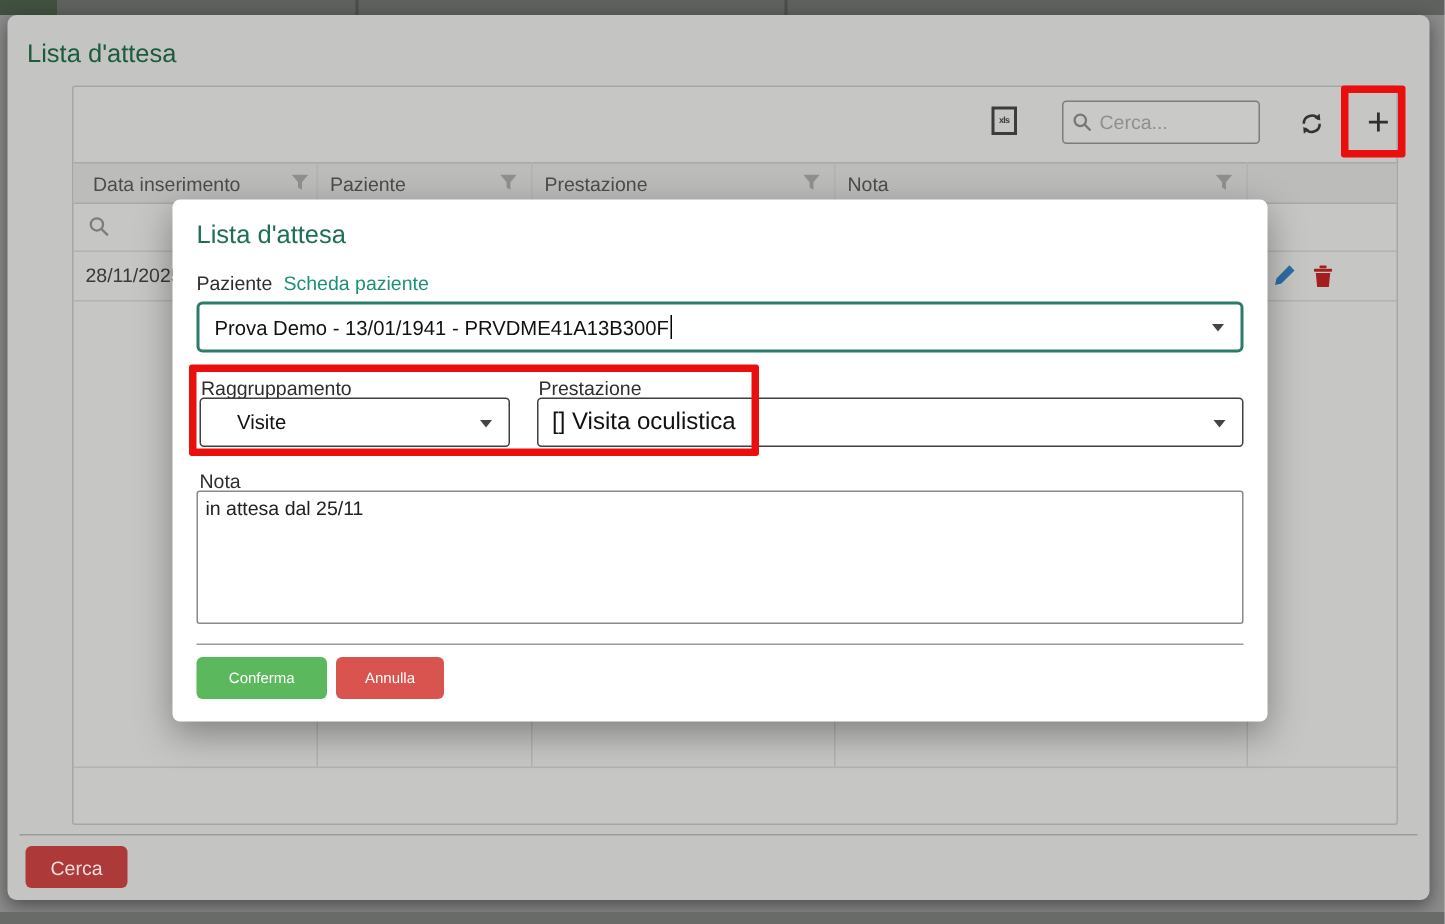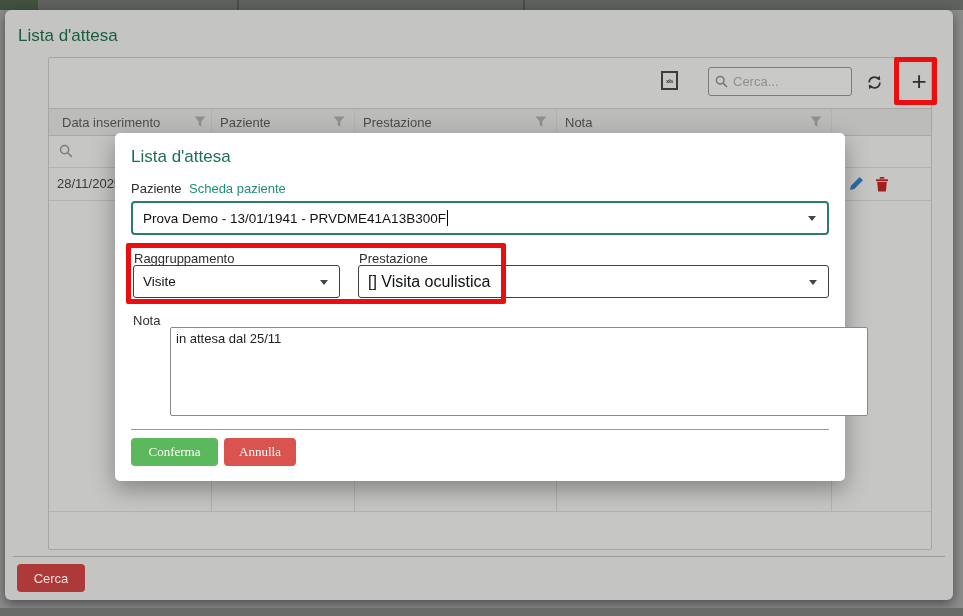--- a/index.html
+++ b/index.html
@@ -29,21 +29,21 @@
   .card {
     position:absolute; left:43px; top:47px; width:884px; height:493px;
     border:1px solid #a6a7a5; background:#c6c7c5; border-radius:2px;
   }
   .xls-icon {
     position:absolute; left:612px; top:13px; width:17px; height:19px;
     border:2px solid #3c3c3c; display:flex; align-items:center; justify-content:center;
   }
   .xls-icon span { font-size:6px; font-weight:bold; color:#3c3c3c; letter-spacing:-0.5px; }
   .search-box {
-    position:absolute; left:659px; top:9px; width:144px; height:29px;
+    position:absolute; left:659px; top:9px; width:132px; height:29px;
     border:1px solid #7c7d7b; border-radius:3px; background:#c9cac8;
     display:flex; align-items:center; padding:0 6px;
   }
   .search-box svg { flex:0 0 auto; margin-right:5px; }
   .search-box input {
     border:none; outline:none; background:transparent; width:100%;
     font-family:"Liberation Sans", sans-serif; font-size:13px; color:#333;
   }
   .search-box input::placeholder { color:#8f8f8f; }
   .refresh-btn { position:absolute; left:812px; top:11px; width:26px; height:26px;
@@ -89,34 +89,34 @@
   }
   .combo .caret { position:absolute; right:11px; top:50%; margin-top:-2px;
     width:0; height:0; border-left:4.5px solid transparent; border-right:4.5px solid transparent;
     border-top:5px solid #444; }
   .pz-combo { left:16px; top:68px; width:698px; height:34px;
     border:2px solid #2b7c6b; border-radius:4px; padding-left:10px; font-size:13.5px; color:#111; }
   .text-cursor { display:inline-block; width:1px; height:16px; background:#000; margin-left:1px; }
   .rg-label { left:19px; top:118px; }
   .pr-label { left:244px; top:118px; }
   .rg-combo { left:18px; top:132px; width:207px; height:33px;
-    border:1px solid #3f3f3f; border-radius:3px; padding-left:9px; font-size:13.5px; color:#111; }
+    border:1px solid #3f3f3f; border-radius:3px; padding-left:24px; font-size:13.5px; color:#111; }
   .pr-combo { left:243px; top:132px; width:471px; height:33px;
     border:1px solid #3f3f3f; border-radius:3px; padding-left:9px; font-size:16px; color:#111; }
   .annot-fields { left:11px; top:110px; width:380px; height:61px; }
   .nota-label { left:18px; top:180px; }
   .nota-area {
     position:absolute; left:16px; top:194px; width:698px; height:89px;
     border:1px solid #8a8a8a; border-radius:2px; resize:none;
     font-family:"Liberation Sans", sans-serif; font-size:13px; color:#222;
-    padding:3px 5px; outline:none; background:#fff;margin-left:39px;
+    padding:3px 5px; outline:none; background:#fff;
   }
   .modal-divider { position:absolute; left:16px; top:296px; width:698px; height:1px; background:#9a9a9a; }
   .btn { position:absolute; border:none; border-radius:4px; color:#fff;
-    font-family:Liberation Serif, serif; font-size:13px; height:28px; cursor:pointer; }
+    font-family:Liberation Sans, sans-serif; font-size:10px; height:28px; cursor:pointer; }
   .btn-confirm { left:16px; top:305px; width:87px; background:#5cb85c; }
   .btn-cancel  { left:109px; top:305px; width:72px; background:#d9534f; }
 
   
   .footer-divider { position:absolute; left:8px; top:546px; width:932px; height:1px; background:#9a9b99; }
   .btn-close { position:absolute; left:12px; top:554px; width:68px; height:28px;
     background:#ad3a38; border:none; border-radius:4px; color:#f2dede;
     font-family:"Liberation Sans", sans-serif; font-size:13px; cursor:pointer; }
 </style>
 </head>

